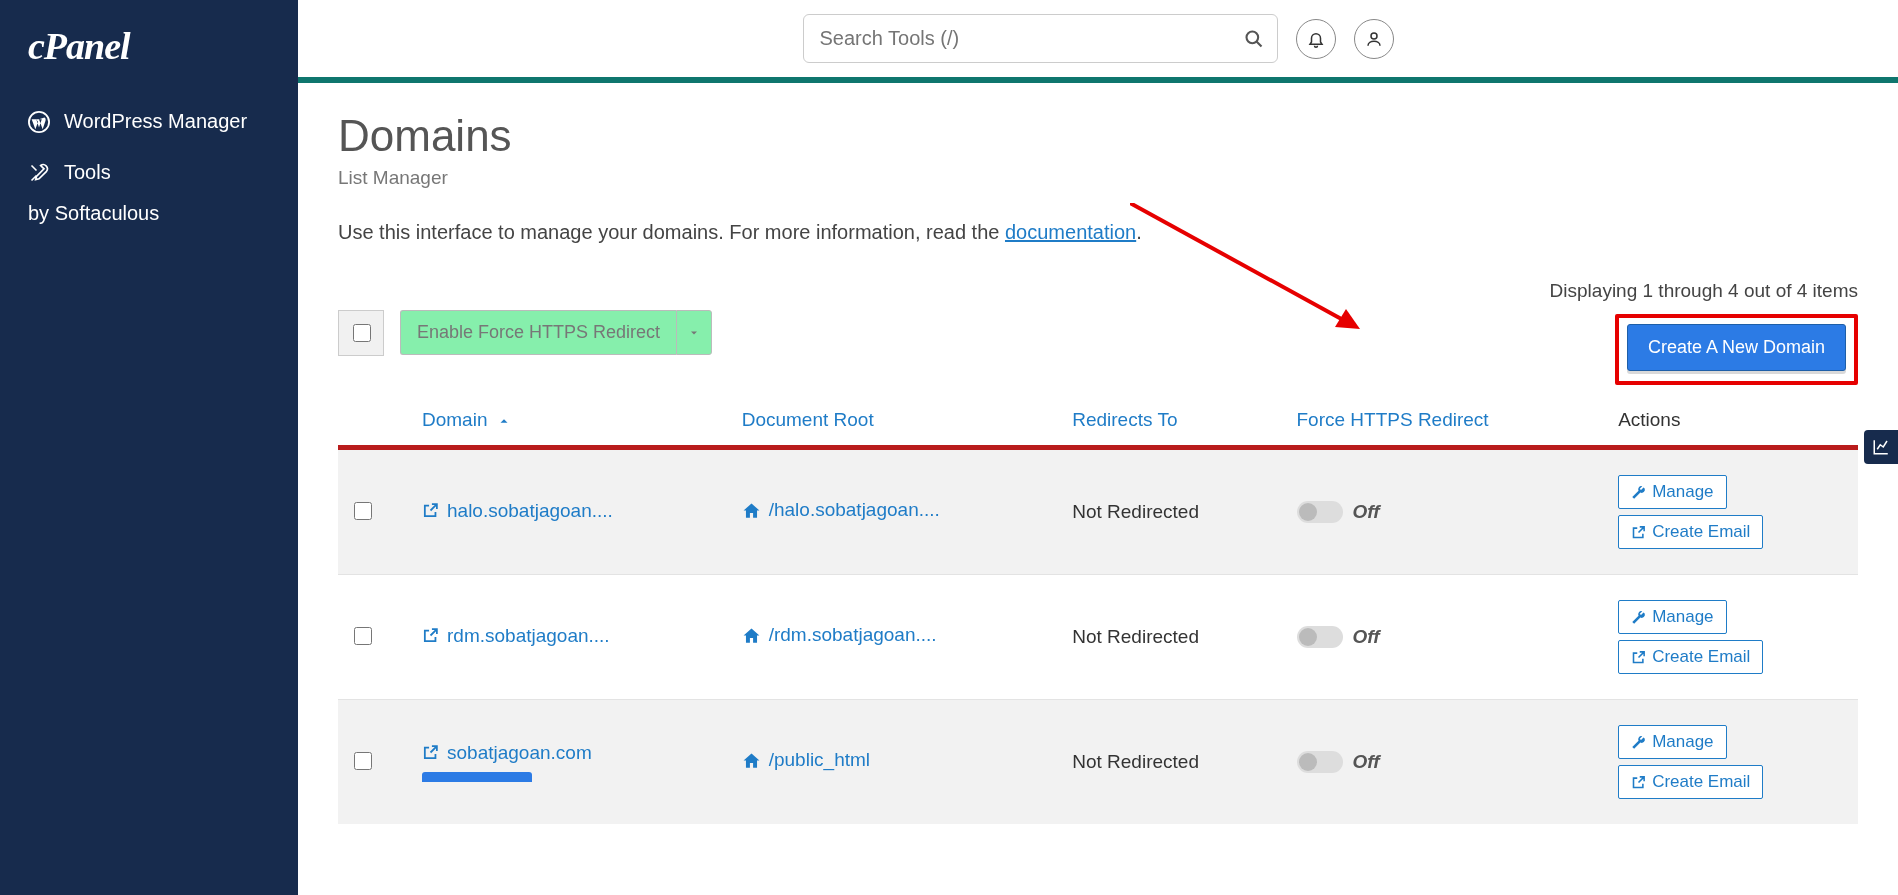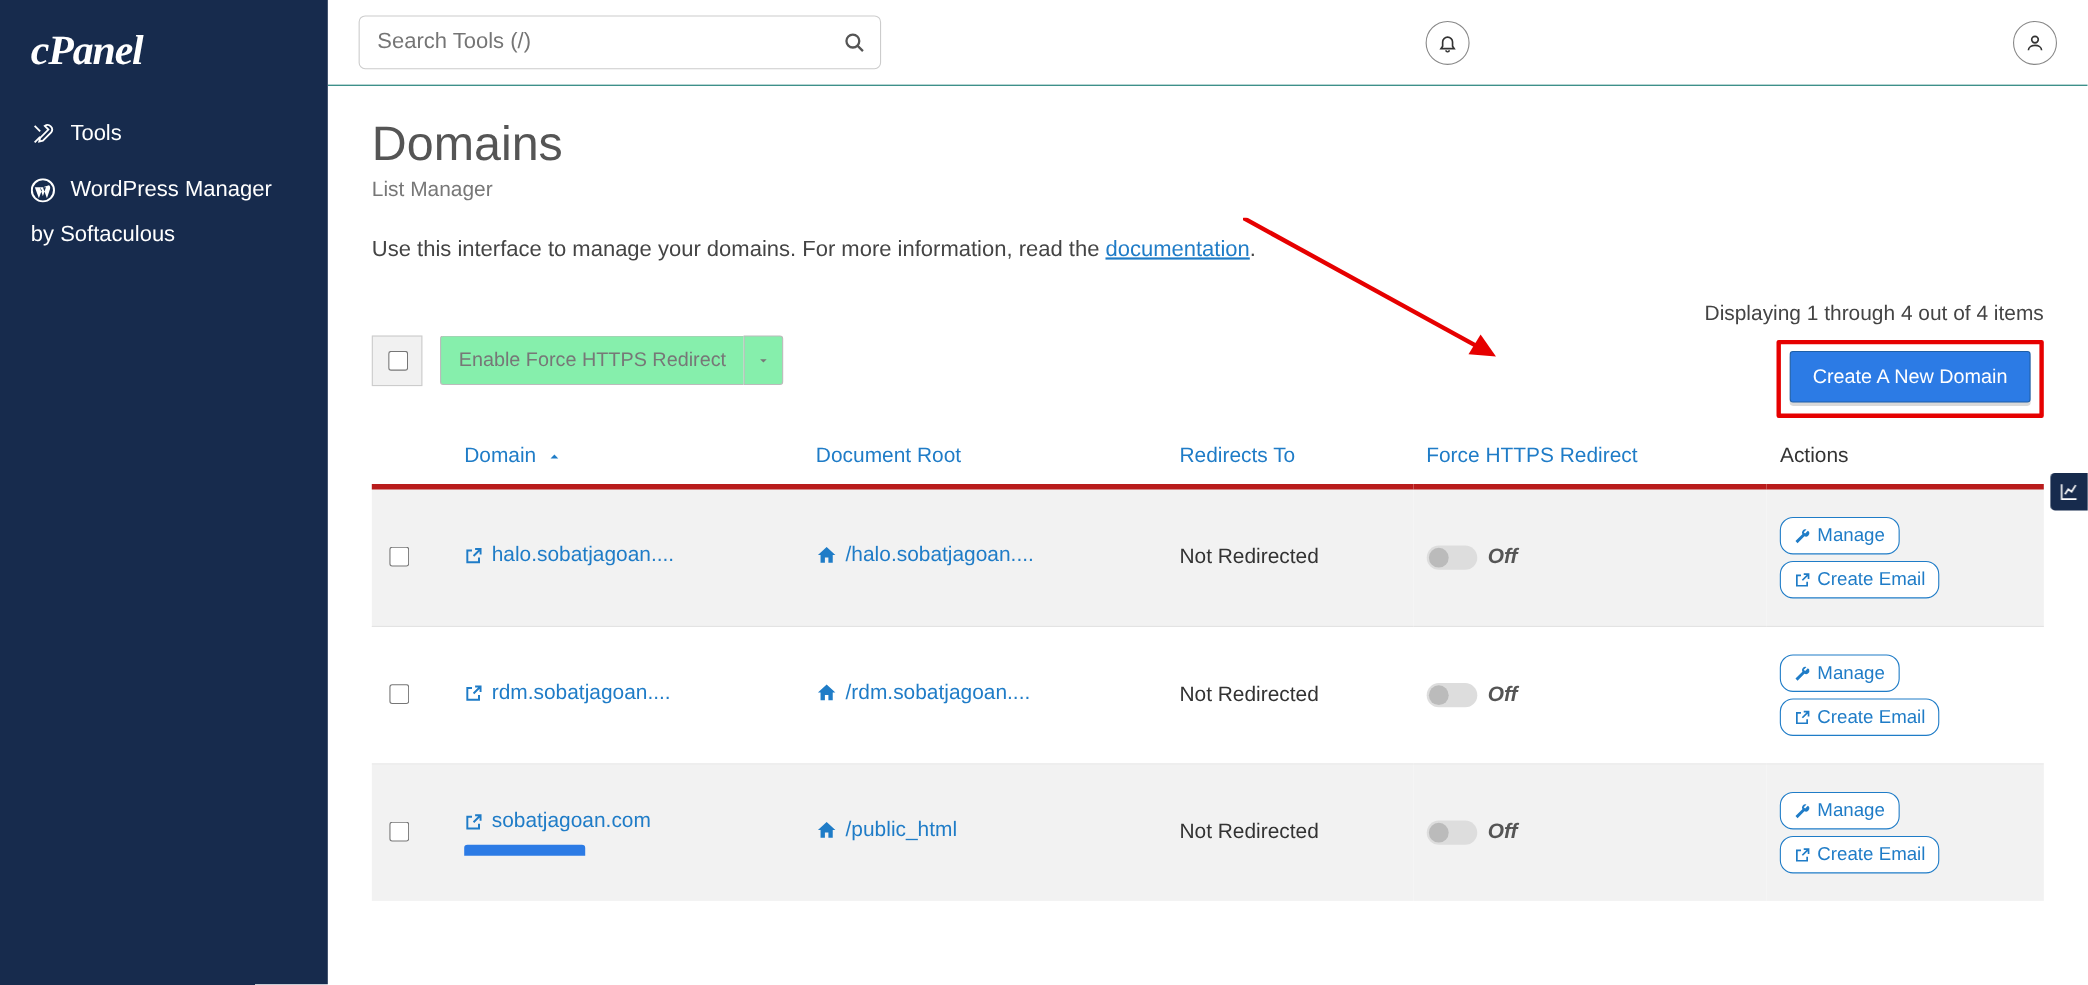--- a/index.html
+++ b/index.html
@@ -14,21 +14,21 @@
   *{box-sizing:border-box;font-family:"Segoe UI",Arial,sans-serif;}
   body{margin:0;display:flex;height:895px;width:1898px;overflow:hidden;background:#fff;color:var(--text-dark);}
   
   .sidebar{width:298px;background:var(--sidebar-bg);color:#fff;flex-shrink:0;padding:24px 0;}
   .logo{font-family:Georgia,serif;font-style:italic;font-weight:700;font-size:38px;letter-spacing:-1px;padding:0 28px 28px;color:#fff;}
   .nav-item{display:flex;align-items:center;gap:14px;padding:14px 28px;font-size:20px;cursor:pointer;}
   .nav-item .mi{width:22px;height:22px;display:inline-flex;align-items:center;justify-content:center;}
   .nav-sub{padding:4px 28px 14px;font-size:20px;}
   
   .main{flex:1;display:flex;flex-direction:column;overflow:auto;}
-  .topbar{display:flex;align-items:center;justify-content:space-between;padding:14px 28px;border-bottom:1px solid #0f766e;gap:18px;}
+  .topbar{display:flex;align-items:center;justify-content:center;padding:14px 28px;border-bottom:6px solid #0f766e;gap:18px;}
   .search-tools{position:relative;width:475px;}
   .search-tools input{width:100%;padding:12px 44px 12px 16px;font-size:20px;border:1px solid #ccc;border-radius:6px;}
   .search-tools .sicon{position:absolute;right:14px;top:50%;transform:translateY(-50%);color:#555;}
   .circ-btn{width:40px;height:40px;border:1px solid #888;border-radius:50%;display:flex;align-items:center;justify-content:center;color:#333;cursor:pointer;}
   
   .content{padding:28px 40px 0;}
   h1{font-weight:300;font-size:44px;margin:0 0 6px;color:#555;}
   .subtitle{color:#777;font-size:19px;margin-bottom:32px;}
   .intro{font-size:20px;color:#444;margin-bottom:36px;}
   .intro a{color:var(--link);text-decoration:underline;}
@@ -51,49 +51,49 @@
   
   table{width:100%;border-collapse:collapse;margin-top:10px;}
   thead th{text-align:left;padding:14px 12px;font-weight:400;font-size:19px;border-bottom:5px solid #b91c1c;}
   thead th.sortable{color:var(--link);cursor:pointer;}
   tbody td{padding:22px 12px;font-size:19px;vertical-align:middle;border-top:1px solid #e3e3e3;}
   tbody tr.alt td{background:var(--row-alt);}
   td .lnk{color:var(--link);display:inline-flex;align-items:center;gap:8px;cursor:pointer;}
   .off-label{font-style:italic;font-weight:600;color:#555;margin-left:10px;}
   .toggle{width:46px;height:22px;border-radius:12px;background:#ddd;position:relative;display:inline-block;vertical-align:middle;}
   .toggle:before{content:"";position:absolute;left:2px;top:2px;width:18px;height:18px;border-radius:50%;background:#bbb;}
-  .act-btn{border:1px solid var(--link);color:var(--link);background:#fff;padding:6px 12px;font-size:17px;border-radius:12px;display:inline-flex;align-items:center;gap:6px;cursor:pointer;margin:3px 0;}
+  .act-btn{border:1px solid var(--link);color:var(--link);background:#fff;padding:6px 12px;font-size:17px;border-radius:2px;display:inline-flex;align-items:center;gap:6px;cursor:pointer;margin:3px 0;}
   .col-chk{width:72px;}
   .col-chk input{width:18px;height:18px;}
   .main-badge{background:var(--btn-blue);height:10px;width:110px;margin-top:6px;border-radius:3px 3px 0 0;}
   .side-tab{position:fixed;right:0;top:430px;width:34px;height:34px;background:#172b4d;color:#fff;display:flex;align-items:center;justify-content:center;border-radius:4px 0 0 4px;}
   svg{display:block;}
 </style>
 </head>
 <body>
 
 <aside class="sidebar">
   <div class="logo">cPanel</div>
   <div class="nav-item">
     <span class="mi">
+      <svg width="22" height="22" viewBox="0 0 24 24" fill="#fff">
+          <circle cx="12" cy="12" r="11" fill="none" stroke="#fff" stroke-width="2"></circle>
+          <path d="M4 9l4 11 3-8-2-3H4zm8 0l4 11 3-9c1-3-1-4-1-4l-6 2zm-3 0h6l-3 9-3-9z" fill="#fff"></path>
+        </svg>
+    </span>
+    <span>WordPress Manager</span>
+  </div>
+  <div class="nav-item">
+    <span class="mi">
       <svg width="20" height="20" viewBox="0 0 24 24" fill="none" stroke="#fff" stroke-width="2">
           <path d="M3 21l6-6M14 3a5 5 0 0 1 7 7l-9 9-4 1 1-4 9-9z"></path>
           <path d="M3 3l6 6"></path>
         </svg>
     </span>
     <span>Tools</span>
-  </div>
-  <div class="nav-item">
-    <span class="mi">
-      <svg width="22" height="22" viewBox="0 0 24 24" fill="#fff">
-          <circle cx="12" cy="12" r="11" fill="none" stroke="#fff" stroke-width="2"></circle>
-          <path d="M4 9l4 11 3-8-2-3H4zm8 0l4 11 3-9c1-3-1-4-1-4l-6 2zm-3 0h6l-3 9-3-9z" fill="#fff"></path>
-        </svg>
-    </span>
-    <span>WordPress Manager</span>
   </div>
   <div class="nav-sub">by Softaculous</div>
 </aside>
 
 <div class="main">
   <div class="topbar">
     <div class="search-tools">
       <input type="text" placeholder="Search Tools (/)" style="">
       <span class="sicon">
         <svg width="20" height="20" viewBox="0 0 24 24" fill="none" stroke="#555" stroke-width="2.5">

